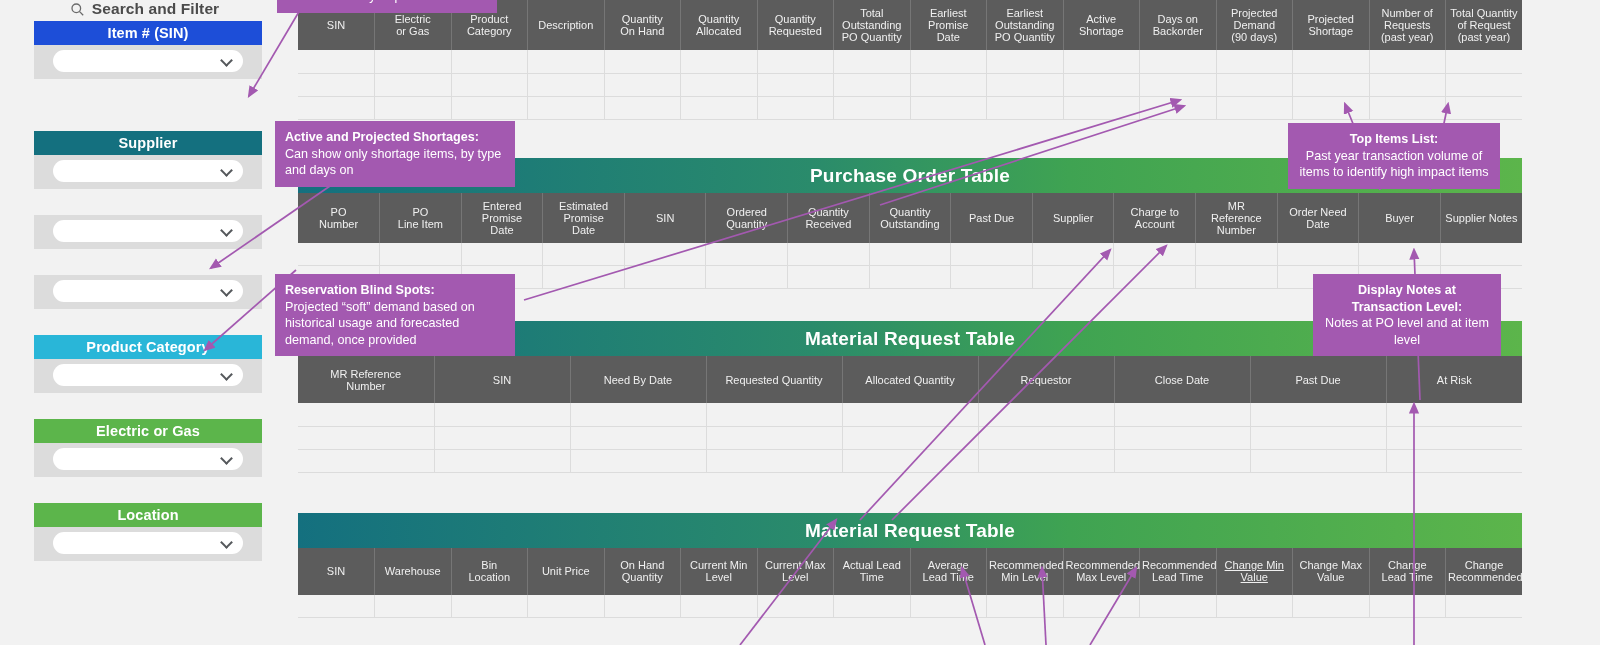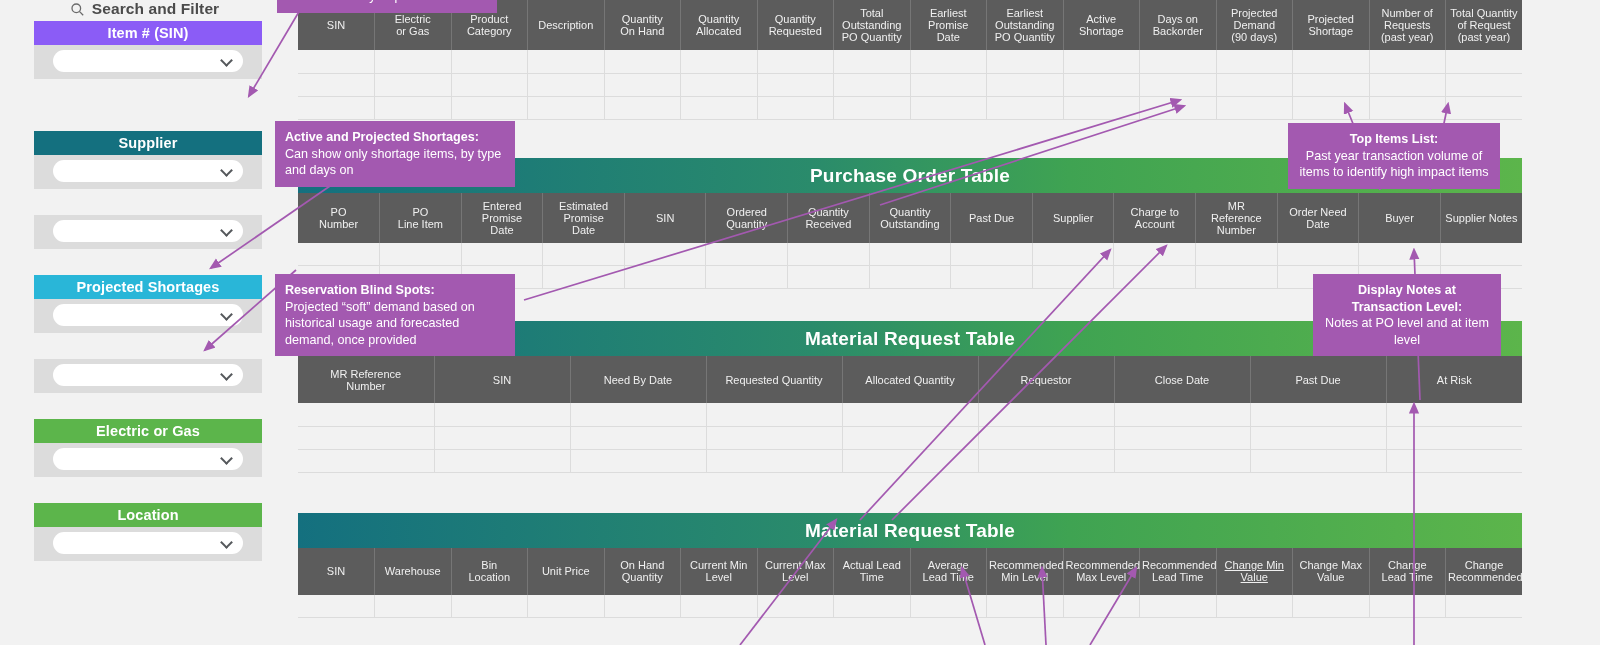--- a/index.html
+++ b/index.html
@@ -28,21 +28,21 @@
 
   .filter-stack {
     position: absolute; left: 34px; top: 21px; width: 228px;
   }
   .filter-block { width: 228px; }
   .filter-head {
     height: 24px; line-height: 24px; text-align: center;
     color: #ffffff; font-weight: bold; font-size: 14.5px;
     letter-spacing: .1px;
   }
-  .filter-head.gray  { background: #8b5cf6; }
+  .filter-head.gray  { background: #1d4ed8; }
   .filter-head.teal  { background: #14707f; }
   .filter-head.cyan  { background: #29b6d8; }
   .filter-head.green { background: #5cb54b; }
   .filter-body {
     background: #dcdcdc; padding: 5px 0 7px 0;
     display: flex; justify-content: center;
   }
   .dropdown {
     width: 190px; height: 22px; background: #ffffff;
     border-radius: 11px; position: relative; cursor: pointer;
@@ -134,29 +134,29 @@
         <div class="filter-gap"></div>
         <div class="filter-block">
           <div class="filter-body">
             <div class="dropdown">
               <span class="chev"></span>
             </div>
           </div>
         </div>
         <div class="filter-gap"></div>
         <div class="filter-block">
-          <div class="filter-head cyan">Projected Shortages</div>
-          <div class="filter-body">
-            <div class="dropdown">
-              <span class="chev"></span>
-            </div>
-          </div>
-        </div>
-        <div class="filter-gap"></div>
-        <div class="filter-block">
+          <div class="filter-body">
+            <div class="dropdown">
+              <span class="chev"></span>
+            </div>
+          </div>
+        </div>
+        <div class="filter-gap"></div>
+        <div class="filter-block">
+          <div class="filter-head cyan">Product Category</div>
           <div class="filter-body">
             <div class="dropdown">
               <span class="chev"></span>
             </div>
           </div>
         </div>
         <div class="filter-gap"></div>
         <div class="filter-block">
           <div class="filter-head green">Electric or Gas</div>
           <div class="filter-body">

